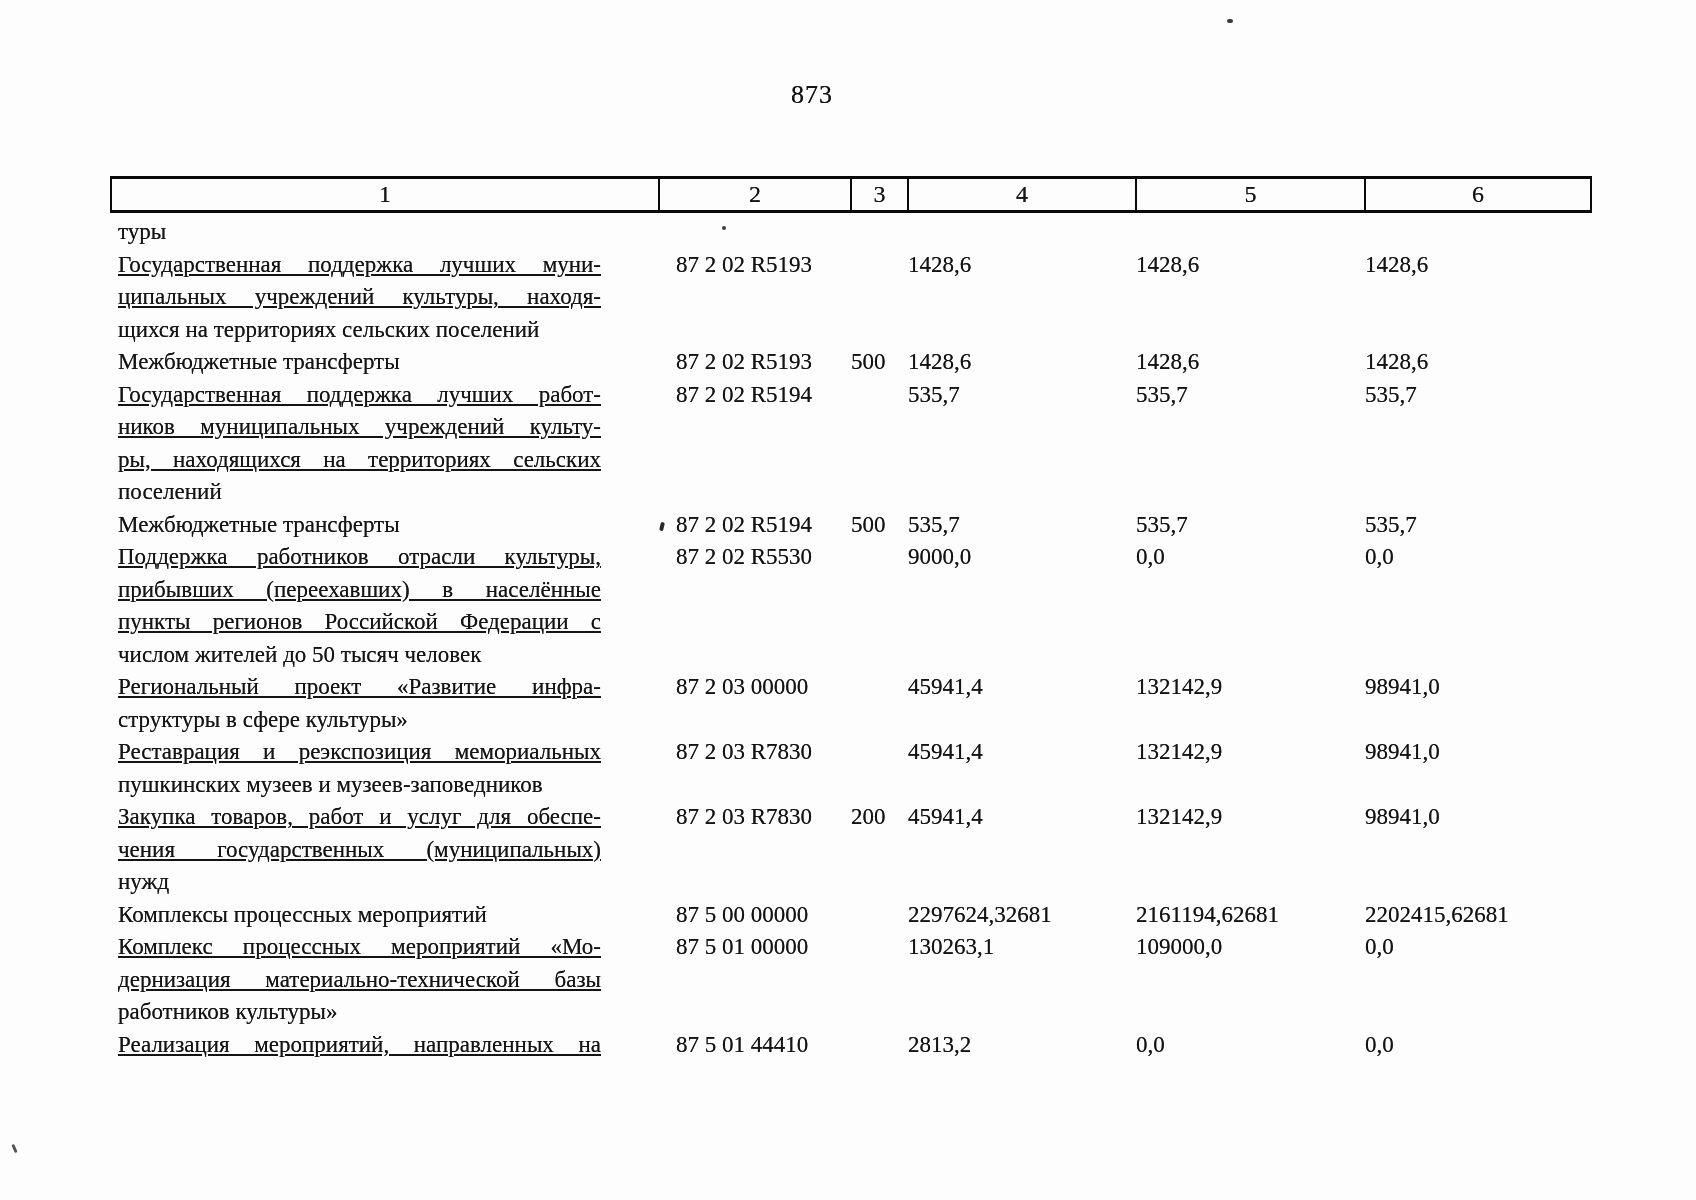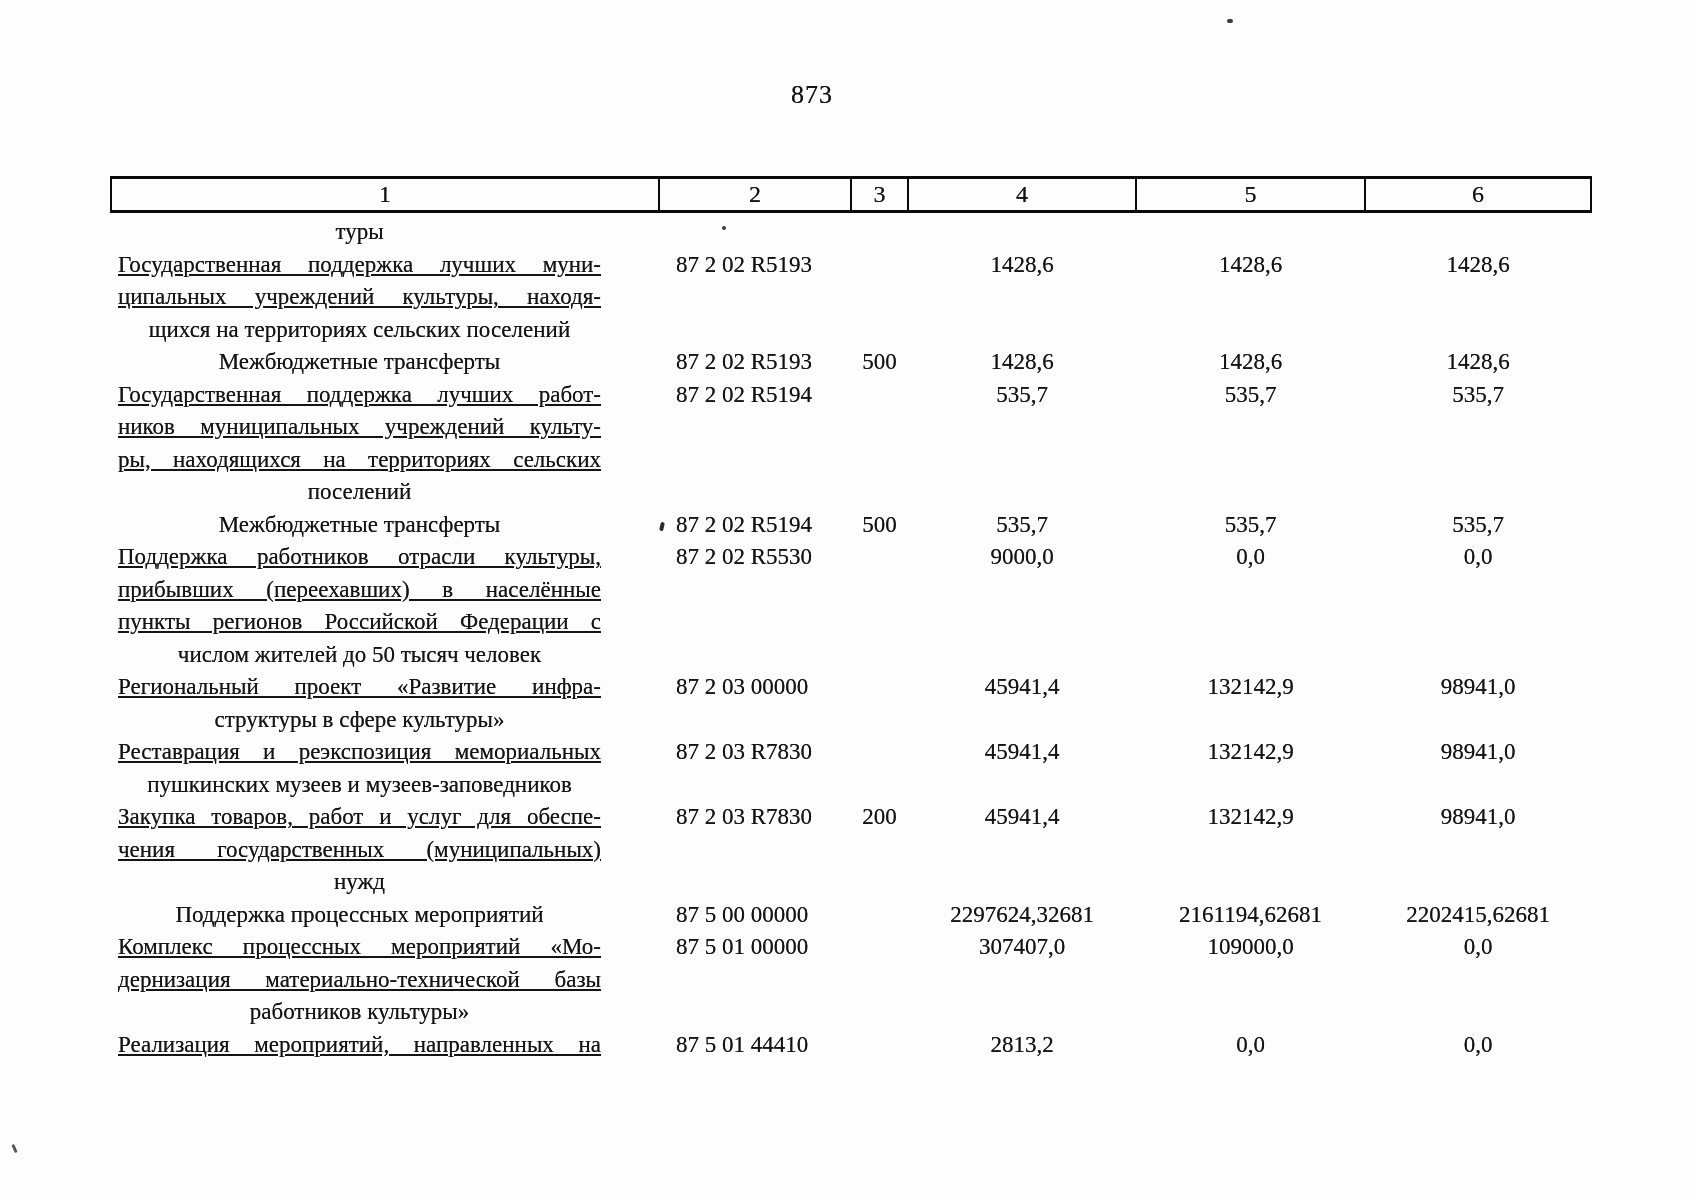--- a/index.html
+++ b/index.html
@@ -49,33 +49,32 @@
     vertical-align: top;
     font-size: 23px;
     line-height: 32.5px;
     text-shadow: 0 0 0.6px rgba(0,0,0,0.7);
   }
   tbody tr:first-child td { padding-top: 3px; }
   td.name-cell {
     padding-left: 7px;
     padding-right: 58px;
   }
-  .name-line { text-align: center; }
+  .name-line { text-align: left; }
   .name-line.just {
     text-align: justify;
     text-align-last: justify;
     text-decoration: underline;
   }
   td.code-cell {
     padding-left: 17px;
     white-space: nowrap;
     margin-top: 48px;
   }
   td.group-cell, td.amt-cell {
-    text-align: center;
     white-space: nowrap;
   }
   
   .artifact {
     position: absolute;
     background: #3c3c3c;
     border-radius: 50%;
   }
   .artifact.a-top-right   { left: 1227px; top: 19px;  width: 6px; height: 4px; border-radius: 2px; }
   .artifact.a-under-head  { left: 722px;  top: 226px; width: 4px; height: 4px; }
@@ -204,37 +203,37 @@
           <div class="name-line">нужд</div>
         </td>
         <td class="code-cell">87 2 03 R7830</td>
         <td class="group-cell">200</td>
         <td class="amt-cell">45941,4</td>
         <td class="amt-cell">132142,9</td>
         <td class="amt-cell">98941,0</td>
       </tr>
       <tr>
         <td class="name-cell">
-          <div class="name-line">Поддержка процессных мероприятий</div>
+          <div class="name-line">Комплексы процессных мероприятий</div>
         </td>
         <td class="code-cell">87 5 00 00000</td>
         <td class="group-cell"></td>
         <td class="amt-cell">2297624,32681</td>
         <td class="amt-cell">2161194,62681</td>
         <td class="amt-cell">2202415,62681</td>
       </tr>
       <tr>
         <td class="name-cell">
           <div class="name-line just">Комплекс процессных мероприятий «Мо-</div>
           <div class="name-line just">дернизация материально-технической базы</div>
           <div class="name-line">работников культуры»</div>
         </td>
         <td class="code-cell">87 5 01 00000</td>
         <td class="group-cell"></td>
-        <td class="amt-cell">307407,0</td>
+        <td class="amt-cell">130263,1</td>
         <td class="amt-cell">109000,0</td>
         <td class="amt-cell">0,0</td>
       </tr>
       <tr>
         <td class="name-cell">
           <div class="name-line just">Реализация мероприятий, направленных на</div>
         </td>
         <td class="code-cell">87 5 01 44410</td>
         <td class="group-cell"></td>
         <td class="amt-cell">2813,2</td>

